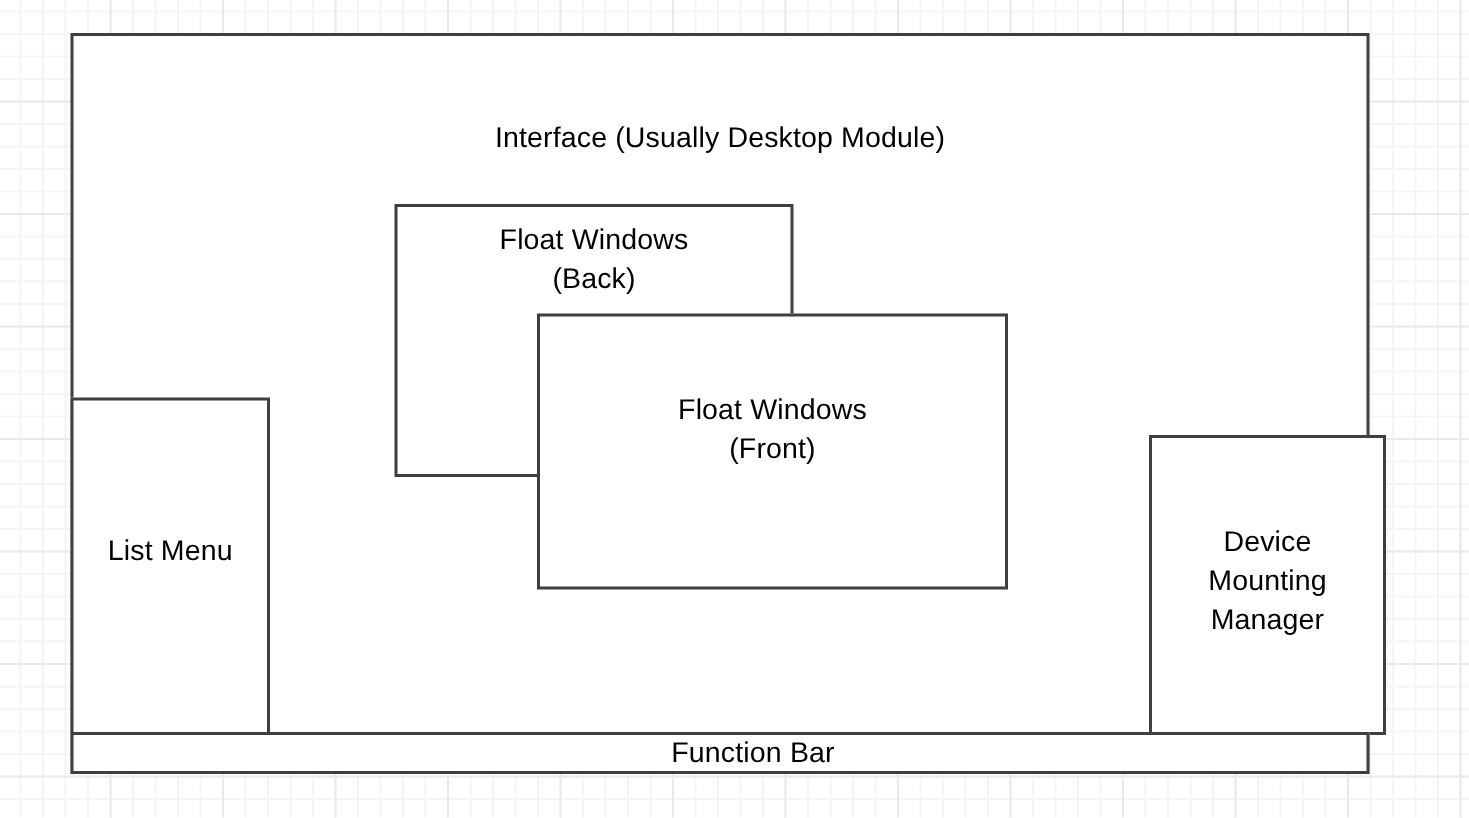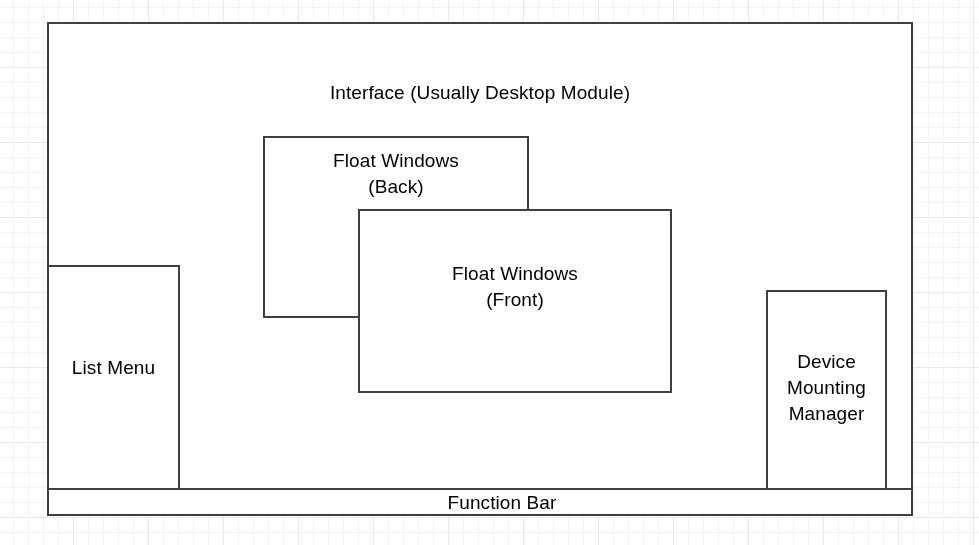--- a/index.html
+++ b/index.html
@@ -95,21 +95,21 @@
     height: 225px;
     z-index: 4;
   }
   #list-menu-box > .box-label {
     top: 88px;
   }
 
   #device-manager-box {
     left: 766px;
     top: 290px;
-    width: 121px;
+    width: 158px;
     height: 200px;
     z-index: 4;
   }
   #device-manager-box > .box-label {
     top: 57px;
   }
 
   #function-bar-box {
     left: 47px;
     top: 488px;

